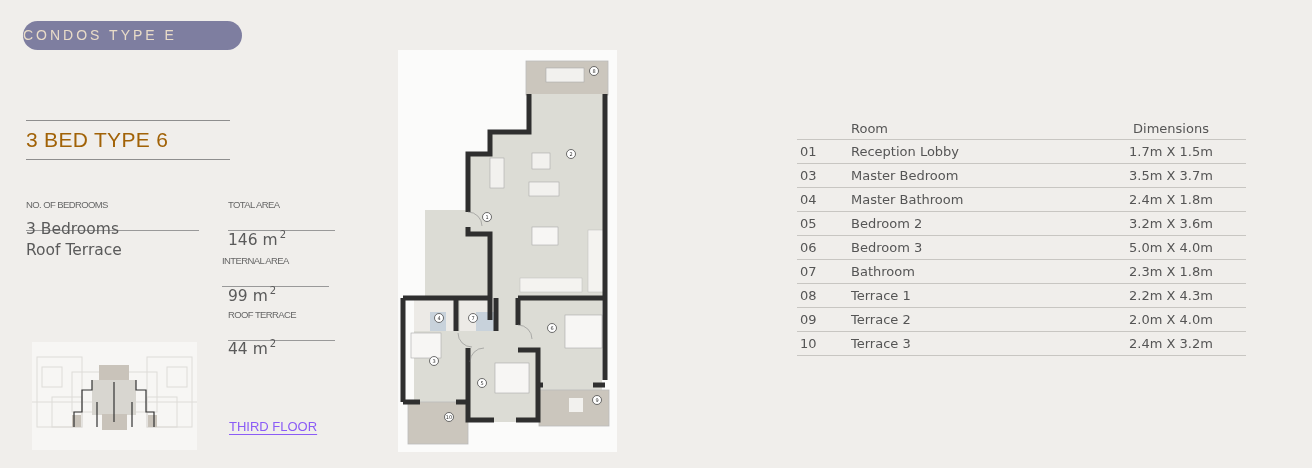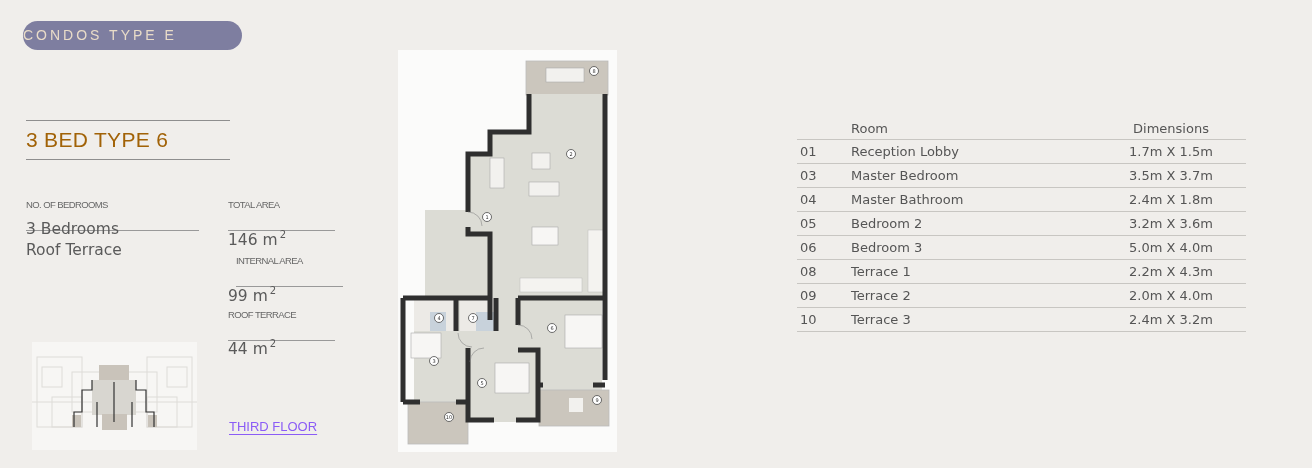--- a/index.html
+++ b/index.html
@@ -66,21 +66,21 @@
 
 <div class="lbl" style="left:26px; top:199px; width:173px;">NO. OF BEDROOMS</div>
 <div class="val" style="left:26px; top:219px;">
   <div>3 Bedrooms</div>
   <div>Roof Terrace</div>
 </div>
 
 <div class="lbl" style="left:228px; top:199px; width:107px;">TOTAL AREA</div>
 <div class="val" style="left:228px; top:224px;"><span>146 m</span><sup>2</sup></div>
 
-<div class="lbl" style="left:236px; top:255px; width:107px;">INTERNAL AREA</div>
+<div class="lbl" style="left:222px; top:255px; width:107px;">INTERNAL AREA</div>
 <div class="val" style="left:228px; top:280px;"><span>99 m</span><sup>2</sup></div>
 
 <div class="lbl" style="left:228px; top:309px; width:107px;">ROOF TERRACE</div>
 <div class="val" style="left:228px; top:333px;"><span>44 m</span><sup>2</sup></div>
 
 <div class="thumb">
   <svg width="165" height="108" viewBox="0 0 165 108">
     <g fill="none" stroke="#dedcd8" stroke-width="1">
       <rect x="5" y="15" width="45" height="70"></rect>
       <rect x="115" y="15" width="45" height="70"></rect>
@@ -228,20 +228,25 @@
         <td class="c-num">05</td>
         <td>Bedroom 2</td>
         <td class="c-dim">3.2m X 3.6m</td>
       </tr>
     <tr>
         <td class="c-num">06</td>
         <td>Bedroom 3</td>
         <td class="c-dim">5.0m X 4.0m</td>
       </tr>
     <tr>
+        <td class="c-num">07</td>
+        <td>Bathroom</td>
+        <td class="c-dim">2.3m X 1.8m</td>
+      </tr>
+    <tr>
         <td class="c-num">08</td>
         <td>Terrace 1</td>
         <td class="c-dim">2.2m X 4.3m</td>
       </tr>
     <tr>
         <td class="c-num">09</td>
         <td>Terrace 2</td>
         <td class="c-dim">2.0m X 4.0m</td>
       </tr>
     <tr>

